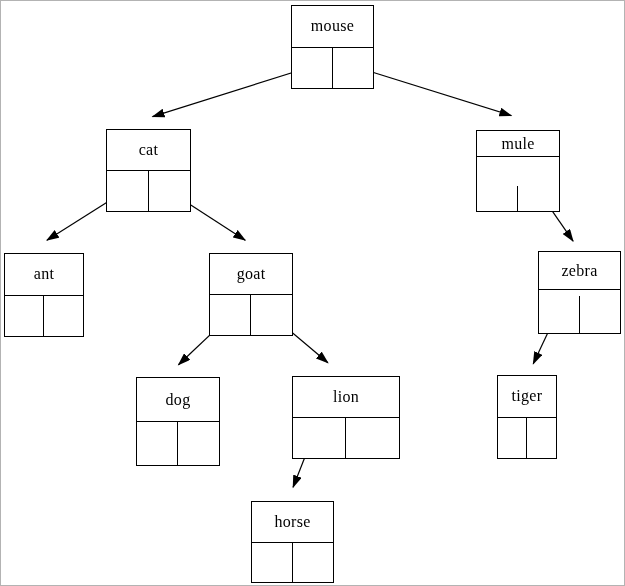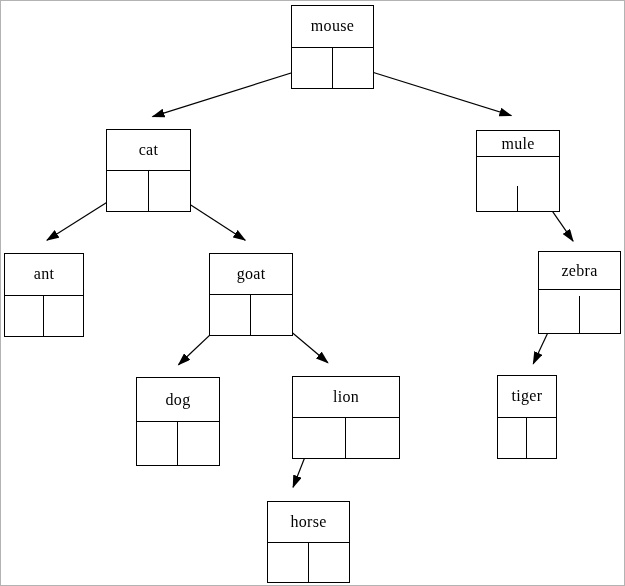--- a/index.html
+++ b/index.html
@@ -134,20 +134,20 @@
         <div class="cell right"></div>
       </div>
     </div>
     <div class="node" style="left: 496px; top: 374px; width: 60px; height: 84px;">
       <div class="label">tiger</div>
       <div class="cells">
         <div class="cell left"></div>
         <div class="cell right"></div>
       </div>
     </div>
-    <div class="node" style="left: 250px; top: 500px; width: 83px; height: 82px; margin-left: 16px;">
+    <div class="node" style="left: 250px; top: 500px; width: 83px; height: 82px;">
       <div class="label">horse</div>
       <div class="cells">
         <div class="cell left"></div>
         <div class="cell right"></div>
       </div>
     </div>
   </div>
 
 </body></html>

